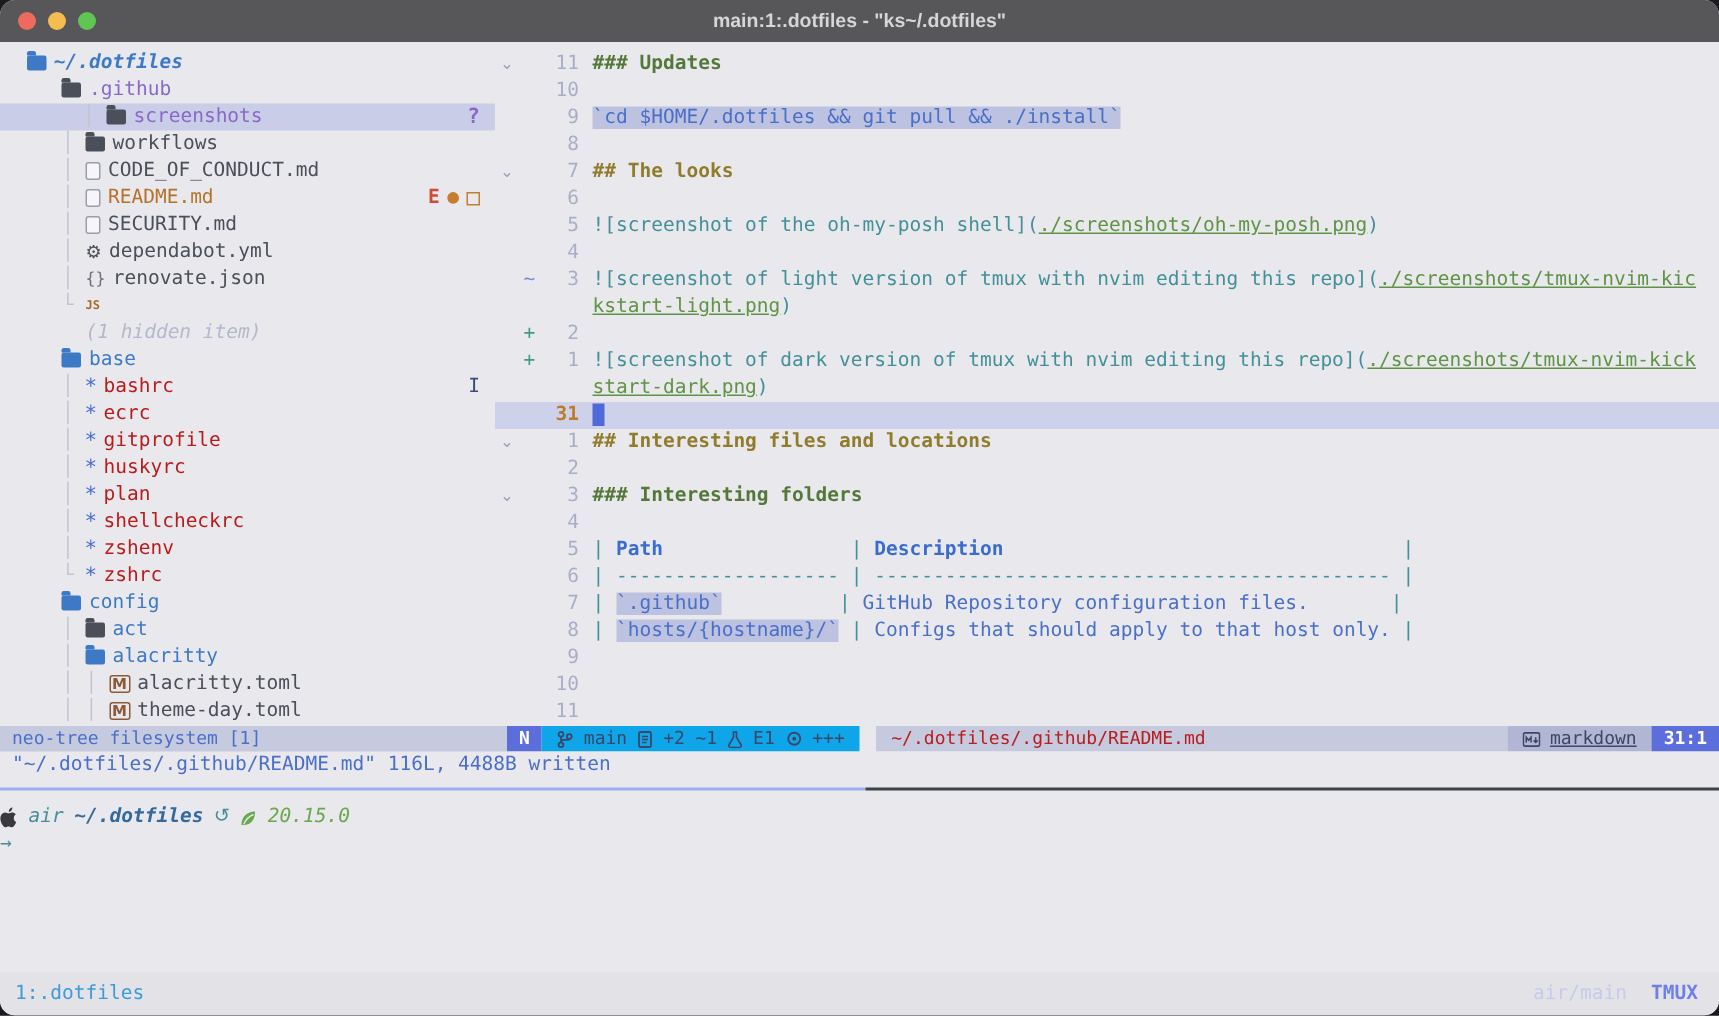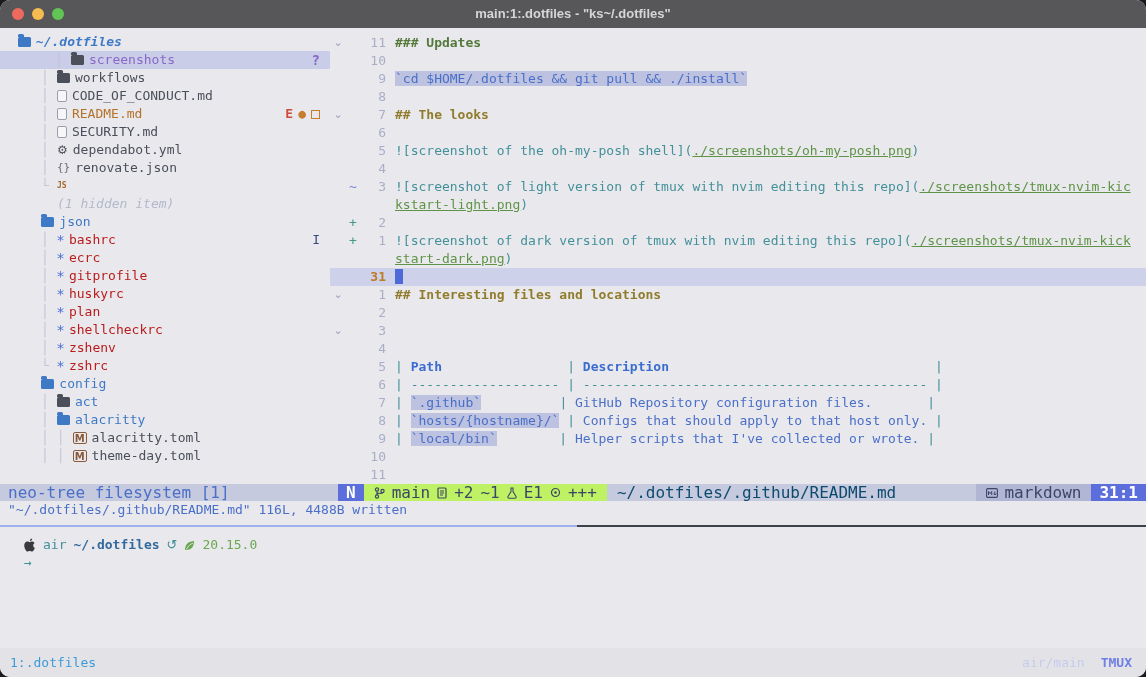--- a/index.html
+++ b/index.html
@@ -66,36 +66,36 @@
   .seg-h2{color:#907c2c;font-weight:bold;}
   .seg-h3{color:#53783a;font-weight:bold;}
   .seg-md{color:#44909a;}
   .seg-lk{color:#5f9346;text-decoration:underline;}
   .seg-cd{color:#4a6fc8;background:#bcc2df;}
   .seg-th{color:#3a6cd0;font-weight:bold;}
   .seg-ds{color:#4a6fc8;}
   .seg-sp{color:#4b4f59;}
   .cursor{display:inline-block;width:8px;height:15px;background:#4f6ad8;vertical-align:text-bottom;}
   
-  .statusrow{height:17px;display:flex;font-size:16px;line-height:17px;}
+  .statusrow{height:17px;display:flex;font-size:12px;line-height:17px;}
   .ntstatus{width:330px;flex:none;background:#c6cade;color:#4a6fc8;padding-left:8px;white-space:pre;}
   .vimstatus{flex:1;display:flex;overflow:hidden;}
   .sl-mode{background:#5b6edb;color:#fff;font-weight:bold;padding:0 8px;flex:none;}
-  .sl-git{background:#bef264;color:#3d4668;padding:0 10px;display:flex;gap:7px;align-items:center;flex:none;white-space:pre;}
-  .sl-path{background:#c6cade;color:#0c4a6e;padding:0 10px;flex:1;white-space:pre;overflow:hidden;}
-  .sl-ft{background:#b0b6d3;color:#3d4668;padding:0 10px;display:flex;gap:6px;align-items:center;flex:none;}
+  .sl-git{background:#0ea5e9;color:#3d4668;padding:0 10px;display:flex;gap:7px;align-items:center;flex:none;white-space:pre;}
+  .sl-path{background:#c6cade;color:#b91c1c;padding:0 10px;flex:1;white-space:pre;overflow:hidden;margin-left:11px;}
+  .sl-ft{background:#b0b6d3;color:#3d4668;padding:0 10px;display:flex;gap:6px;align-items:center;flex:none;text-decoration:underline;}
   .sl-pos{background:#5b6edb;color:#fff;font-weight:bold;padding:0 8px;flex:none;}
   .sl-icon{display:inline-flex;flex:none;}
   .msgline{height:18px;color:#4a6fc8;padding-left:8px;white-space:pre;}
   .spacer6{height:6px;}
   .paneborder{height:2px;display:flex;}
   .pb-blue{width:577px;background:#9fb0ee;}
   .pb-dark{flex:1;background:#3e424a;}
   
-  .shell{height:112px;padding:9px 0 0 24px;}
+  .shell{height:112px;padding:9px 0 0 0;font-style:italic;}
   .p-line{height:18px;display:flex;align-items:center;gap:7px;white-space:pre;}
   .p-host{color:#44909a;}
   .p-cwd{color:#33699c;font-weight:bold;}
   .p-git{color:#44909a;font-family:"DejaVu Sans",sans-serif;}
   .p-ver{color:#69a84f;}
   .p-arrow{color:#44909a;}
   
   .tmuxbar{height:38px;background:#e3e3e7;display:flex;align-items:flex-start;padding:6px 14px 0 10px;box-sizing:border-box;}
   .tm-win{color:#3d9bd9;}
   .tm-right{margin-left:auto;display:flex;gap:16px;}
@@ -113,30 +113,31 @@
       <span class="light yellow"></span>
       <span class="light green"></span>
     </div>
     <div class="title">main:1:.dotfiles - "ks~/.dotfiles"</div>
   </div>
 
   <div class="main">
     <div class="tree-pane">
       <div>
           <div class="tree-row"><span class="tree-pre"> </span><span class="icon ic-folder-open tone-blue"></span><span class="tree-label lbl-root">~/.dotfiles</span></div>
+          <div class="tree-row"><span class="tree-pre">    </span><span class="icon ic-folder-closed tone-dark"></span><span class="tree-label lbl-purple">.github</span></div>
           <div class="tree-row selected"><span class="tree-pre">    │ </span><span class="icon ic-folder-closed tone-dark"></span><span class="tree-label lbl-purple">screenshots</span><span class="tree-markers"><span class="mk mk-purple">?</span></span></div>
           <div class="tree-row"><span class="tree-pre">    │ </span><span class="icon ic-folder-closed tone-dark"></span><span class="tree-label lbl-gray">workflows</span></div>
           <div class="tree-row"><span class="tree-pre">    │ </span><span class="icon ic-file"></span><span class="tree-label lbl-gray">CODE_OF_CONDUCT.md</span></div>
           <div class="tree-row"><span class="tree-pre">    │ </span><span class="icon ic-file"></span><span class="tree-label lbl-orange">README.md</span><span class="tree-markers"><span class="mk mk-red">E</span><span class="mk mk-orange">●</span><span class="mk mk-box"></span></span></div>
           <div class="tree-row"><span class="tree-pre">    │ </span><span class="icon ic-file"></span><span class="tree-label lbl-gray">SECURITY.md</span></div>
           <div class="tree-row"><span class="tree-pre">    │ </span><span class="icon ic-gear">⚙</span><span class="tree-label lbl-gray">dependabot.yml</span></div>
           <div class="tree-row"><span class="tree-pre">    │ </span><span class="icon ic-braces">{}</span><span class="tree-label lbl-gray">renovate.json</span></div>
           <div class="tree-row"><span class="tree-pre">    └ </span><span class="icon ic-js">JS</span></div>
           <div class="tree-row"><span class="tree-pre">      </span><span class="tree-label lbl-hidden">(1 hidden item)</span></div>
-          <div class="tree-row"><span class="tree-pre">    </span><span class="icon ic-folder-open tone-blue"></span><span class="tree-label lbl-blue">json</span></div>
+          <div class="tree-row"><span class="tree-pre">    </span><span class="icon ic-folder-open tone-blue"></span><span class="tree-label lbl-blue">base</span></div>
           <div class="tree-row"><span class="tree-pre">    │ </span><span class="icon ic-star">*</span><span class="tree-label lbl-file-blue">bashrc</span><span class="tree-markers"><span class="mk mk-cursor">I</span></span></div>
           <div class="tree-row"><span class="tree-pre">    │ </span><span class="icon ic-star">*</span><span class="tree-label lbl-file-blue">ecrc</span></div>
           <div class="tree-row"><span class="tree-pre">    │ </span><span class="icon ic-star">*</span><span class="tree-label lbl-file-blue">gitprofile</span></div>
           <div class="tree-row"><span class="tree-pre">    │ </span><span class="icon ic-star">*</span><span class="tree-label lbl-file-blue">huskyrc</span></div>
           <div class="tree-row"><span class="tree-pre">    │ </span><span class="icon ic-star">*</span><span class="tree-label lbl-file-blue">plan</span></div>
           <div class="tree-row"><span class="tree-pre">    │ </span><span class="icon ic-star">*</span><span class="tree-label lbl-file-blue">shellcheckrc</span></div>
           <div class="tree-row"><span class="tree-pre">    │ </span><span class="icon ic-star">*</span><span class="tree-label lbl-file-blue">zshenv</span></div>
           <div class="tree-row"><span class="tree-pre">    └ </span><span class="icon ic-star">*</span><span class="tree-label lbl-file-blue">zshrc</span></div>
           <div class="tree-row"><span class="tree-pre">    </span><span class="icon ic-folder-open tone-blue"></span><span class="tree-label lbl-blue">config</span></div>
           <div class="tree-row"><span class="tree-pre">    │ </span><span class="icon ic-folder-closed tone-dark"></span><span class="tree-label lbl-blue">act</span></div>
@@ -156,27 +157,27 @@
           <div class="ed-row"><span class="ed-fold"></span><span class="ed-sign"></span><span class="ed-num">5</span><span class="ed-text"><span class="seg-md">![screenshot of the oh-my-posh shell](</span><span class="seg-lk">./screenshots/oh-my-posh.png</span><span class="seg-md">)</span></span></div>
           <div class="ed-row"><span class="ed-fold"></span><span class="ed-sign"></span><span class="ed-num">4</span><span class="ed-text"></span></div>
           <div class="ed-row"><span class="ed-fold"></span><span class="ed-sign sg-chg">~</span><span class="ed-num">3</span><span class="ed-text"><span class="seg-md">![screenshot of light version of tmux with nvim editing this repo](</span><span class="seg-lk">./screenshots/tmux-nvim-kic</span></span></div>
           <div class="ed-row"><span class="ed-fold"></span><span class="ed-sign"></span><span class="ed-num"></span><span class="ed-text"><span class="seg-lk">kstart-light.png</span><span class="seg-md">)</span></span></div>
           <div class="ed-row"><span class="ed-fold"></span><span class="ed-sign sg-add">+</span><span class="ed-num">2</span><span class="ed-text"></span></div>
           <div class="ed-row"><span class="ed-fold"></span><span class="ed-sign sg-add">+</span><span class="ed-num">1</span><span class="ed-text"><span class="seg-md">![screenshot of dark version of tmux with nvim editing this repo](</span><span class="seg-lk">./screenshots/tmux-nvim-kick</span></span></div>
           <div class="ed-row"><span class="ed-fold"></span><span class="ed-sign"></span><span class="ed-num"></span><span class="ed-text"><span class="seg-lk">start-dark.png</span><span class="seg-md">)</span></span></div>
           <div class="ed-row cur"><span class="ed-fold"></span><span class="ed-sign"></span><span class="ed-num">31</span><span class="ed-text"><span class="cursor"></span></span></div>
           <div class="ed-row"><span class="ed-fold">⌄</span><span class="ed-sign"></span><span class="ed-num">1</span><span class="ed-text"><span class="seg-h2">## Interesting files and locations</span></span></div>
           <div class="ed-row"><span class="ed-fold"></span><span class="ed-sign"></span><span class="ed-num">2</span><span class="ed-text"></span></div>
-          <div class="ed-row"><span class="ed-fold">⌄</span><span class="ed-sign"></span><span class="ed-num">3</span></div>
+          <div class="ed-row"><span class="ed-fold">⌄</span><span class="ed-sign"></span><span class="ed-num">3</span><span class="ed-text"><span class="seg-h3">### Interesting folders</span></span></div>
           <div class="ed-row"><span class="ed-fold"></span><span class="ed-sign"></span><span class="ed-num">4</span><span class="ed-text"></span></div>
           <div class="ed-row"><span class="ed-fold"></span><span class="ed-sign"></span><span class="ed-num">5</span><span class="ed-text"><span class="seg-md">| </span><span class="seg-th">Path</span><span class="seg-sp">                </span><span class="seg-md">| </span><span class="seg-th">Description</span><span class="seg-sp">                                  </span><span class="seg-md">|</span></span></div>
           <div class="ed-row"><span class="ed-fold"></span><span class="ed-sign"></span><span class="ed-num">6</span><span class="ed-text"><span class="seg-md">| ------------------- | -------------------------------------------- |</span></span></div>
           <div class="ed-row"><span class="ed-fold"></span><span class="ed-sign"></span><span class="ed-num">7</span><span class="ed-text"><span class="seg-md">| </span><span class="seg-cd">`.github`</span><span class="seg-md">          | </span><span class="seg-ds">GitHub Repository configuration files.</span><span class="seg-md">       |</span></span></div>
           <div class="ed-row"><span class="ed-fold"></span><span class="ed-sign"></span><span class="ed-num">8</span><span class="ed-text"><span class="seg-md">| </span><span class="seg-cd">`hosts/{hostname}/`</span><span class="seg-md"> | </span><span class="seg-ds">Configs that should apply to that host only.</span><span class="seg-md"> |</span></span></div>
-          <div class="ed-row"><span class="ed-fold"></span><span class="ed-sign"></span><span class="ed-num">9</span><span class="ed-text"><span class="seg-md">| </span><span class="seg-cd">`local/bin`</span><span class="seg-md">        | </span><span class="seg-ds">Helper scripts that I've collected or wrote.</span><span class="seg-md"> |</span></span></div>
+          <div class="ed-row"><span class="ed-fold"></span><span class="ed-sign"></span><span class="ed-num">9</span></div>
           <div class="ed-row"><span class="ed-fold"></span><span class="ed-sign"></span><span class="ed-num">10</span></div>
           <div class="ed-row"><span class="ed-fold"></span><span class="ed-sign"></span><span class="ed-num">11</span><span class="ed-text"></span></div>
         </div>
     </div>
   </div>
 
   <div class="statusrow">
     <div class="ntstatus">neo-tree filesystem [1]</div>
     <div class="vimstatus">
       <span class="sl-mode">N</span>

